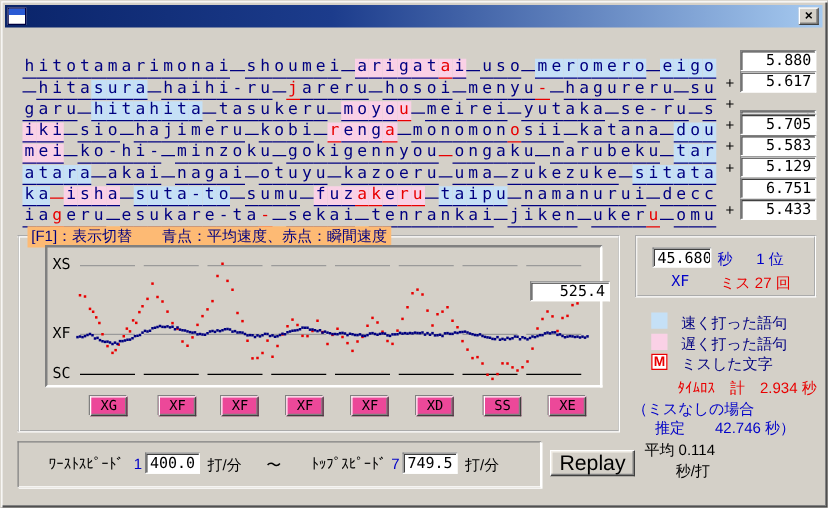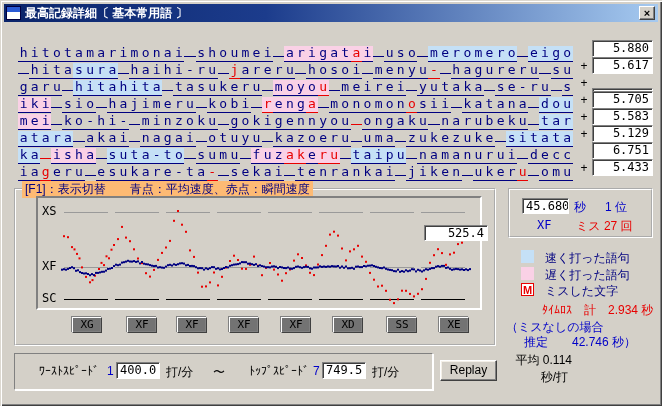--- a/index.html
+++ b/index.html
@@ -39,21 +39,21 @@
   .timebox{position:absolute;left:592px;width:61px;height:17px;line-height:15px;}
   
   .groupbox{border:2px groove #ffffff;}
   #grouplabel{left:22px;top:181px;background:#fdba74;padding:0 3px;color:#000080;
     font-size:12px;white-space:nowrap;}
   
   #chartbox{left:36px;top:196px;width:446px;height:114px;background:#d4d0c8;
     border:2px solid;border-color:#808080 #ffffff #ffffff #808080;}
   .ylab{position:absolute;font-family:"DejaVu Sans Mono",monospace;font-size:12px;color:#000;}
   #peakbox{left:424px;top:225px;width:64px;height:16px;}
-  .xlab{position:absolute;top:317px;width:30px;height:16px;background:#737373;
+  .xlab{position:absolute;top:317px;width:30px;height:16px;background:#ec4899;
     border:1px solid;border-color:#ffffff #404040 #404040 #ffffff;
     box-shadow:inset -1px -1px 0 #808080, -1px -1px 0 #808080;
     font-family:"DejaVu Sans Mono",monospace;font-size:11px;line-height:14px;text-align:center;color:#000;}
   
   #statsbox{left:508px;top:188px;width:145px;height:50px;}
   .blue{color:#0000c8;}
   .redtxt{color:#e80000;}
   .jp{font-size:12px;white-space:nowrap;}
   .swatch{position:absolute;width:13px;height:13px;}
   #missSwatch{background:#ffffff;border:1px solid #e80000;color:#e80000;
@@ -67,21 +67,20 @@
     color:#000;text-align:center;}
   #okfocus{position:absolute;left:4px;top:3px;right:4px;bottom:3px;border:1px dotted #000;}
 </style>
 </head>
 <body>
 
 <div id="win">
 
   <div id="titlebar" class="abs">
     <span class="mini-icon"></span>
-    <span id="titletext">最高記録詳細〔 基本常用語 〕</span>
     <span id="closebtn">×</span>
   </div>
 
   <div id="linesArea">
       <div class="tline" style="top: 41px;"><span class="tc">h</span><span class="tc">i</span><span class="tc">t</span><span class="tc">o</span><span class="tc">t</span><span class="tc">a</span><span class="tc">m</span><span class="tc">a</span><span class="tc">r</span><span class="tc">i</span><span class="tc">m</span><span class="tc">o</span><span class="tc">n</span><span class="tc">a</span><span class="tc">i</span><span class="tc"> </span><span class="tc">s</span><span class="tc">h</span><span class="tc">o</span><span class="tc">u</span><span class="tc">m</span><span class="tc">e</span><span class="tc">i</span><span class="tc"> </span><span class="tc hp">a</span><span class="tc hp">r</span><span class="tc hp">i</span><span class="tc hp">g</span><span class="tc hp">a</span><span class="tc hp">t</span><span class="tc red hp">a</span><span class="tc hp">i</span><span class="tc"> </span><span class="tc">u</span><span class="tc">s</span><span class="tc">o</span><span class="tc"> </span><span class="tc hb">m</span><span class="tc hb">e</span><span class="tc hb">r</span><span class="tc hb">o</span><span class="tc hb">m</span><span class="tc hb">e</span><span class="tc hb">r</span><span class="tc hb">o</span><span class="tc"> </span><span class="tc hb">e</span><span class="tc hb">i</span><span class="tc hb">g</span><span class="tc hb">o</span></div>
       <div class="field timebox" style="top: 40px;">5.880</div>
       <div class="tline" style="top: 58px;"><span class="tc"> </span><span class="tc">h</span><span class="tc">i</span><span class="tc">t</span><span class="tc">a</span><span class="tc hb">s</span><span class="tc hb">u</span><span class="tc hb">r</span><span class="tc hb">a</span><span class="tc"> </span><span class="tc">h</span><span class="tc">a</span><span class="tc">i</span><span class="tc">h</span><span class="tc">i</span><span class="tc">-</span><span class="tc">r</span><span class="tc">u</span><span class="tc"> </span><span class="tc red">j</span><span class="tc">a</span><span class="tc">r</span><span class="tc">e</span><span class="tc">r</span><span class="tc">u</span><span class="tc"> </span><span class="tc">h</span><span class="tc">o</span><span class="tc">s</span><span class="tc">o</span><span class="tc">i</span><span class="tc"> </span><span class="tc">m</span><span class="tc">e</span><span class="tc">n</span><span class="tc">y</span><span class="tc">u</span><span class="tc red">-</span><span class="tc"> </span><span class="tc">h</span><span class="tc">a</span><span class="tc">g</span><span class="tc">u</span><span class="tc">r</span><span class="tc">e</span><span class="tc">r</span><span class="tc">u</span><span class="tc"> </span><span class="tc">s</span><span class="tc">u</span></div>
       <div class="plus" style="top: 59px;">+</div>
       <div class="field timebox" style="top: 57px;">5.617</div>
       <div class="tline" style="top: 75px;"><span class="tc">g</span><span class="tc">a</span><span class="tc">r</span><span class="tc">u</span><span class="tc"> </span><span class="tc hb">h</span><span class="tc hb">i</span><span class="tc hb">t</span><span class="tc hb">a</span><span class="tc hb">h</span><span class="tc hb">i</span><span class="tc hb">t</span><span class="tc hb">a</span><span class="tc"> </span><span class="tc">t</span><span class="tc">a</span><span class="tc">s</span><span class="tc">u</span><span class="tc">k</span><span class="tc">e</span><span class="tc">r</span><span class="tc">u</span><span class="tc"> </span><span class="tc hp">m</span><span class="tc hp">o</span><span class="tc hp">y</span><span class="tc hp">o</span><span class="tc red hp">u</span><span class="tc"> </span><span class="tc">m</span><span class="tc">e</span><span class="tc">i</span><span class="tc">r</span><span class="tc">e</span><span class="tc">i</span><span class="tc"> </span><span class="tc">y</span><span class="tc">u</span><span class="tc">t</span><span class="tc">a</span><span class="tc">k</span><span class="tc">a</span><span class="tc"> </span><span class="tc">s</span><span class="tc">e</span><span class="tc">-</span><span class="tc">r</span><span class="tc">u</span><span class="tc"> </span><span class="tc">s</span></div>
@@ -484,19 +483,19 @@
     <div class="abs jp blue" style="left:92px;top:10px;">1</div>
     <div class="abs field" style="left:101px;top:8px;width:44px;height:17px;line-height:15px;">400.0</div>
     <div class="abs jp" style="left:151px;top:10px;color:#000;">打/分</div>
     <div class="abs jp" style="left:198px;top:10px;color:#000;">〜</div>
     <div class="abs jp" style="left:234px;top:10px;color:#000;">ﾄｯﾌﾟｽﾋﾟｰﾄﾞ</div>
     <div class="abs jp blue" style="left:298px;top:10px;">7</div>
     <div class="abs field" style="left:307px;top:8px;width:44px;height:17px;line-height:15px;">749.5</div>
     <div class="abs jp" style="left:357px;top:10px;color:#000;">打/分</div>
   </div>
 
-  <div class="abs btn" style="left:440px;top:360px;width:57px;height:21px;font-size:12px;line-height:19px;">Replay</div>
+  <div class="abs btn" style="left:440px;top:360px;width:68px;height:21px;font-size:17px;line-height:19px;">Replay</div>
   <div class="abs" style="left:492px;top:352px;width:80px;text-align:right;color:#000;">
     <div class="jp">平均 0.114</div>
     <div class="jp" style="padding-right:4px;">秒/打</div>
   </div>
 
 </div>
 
 </body></html>

